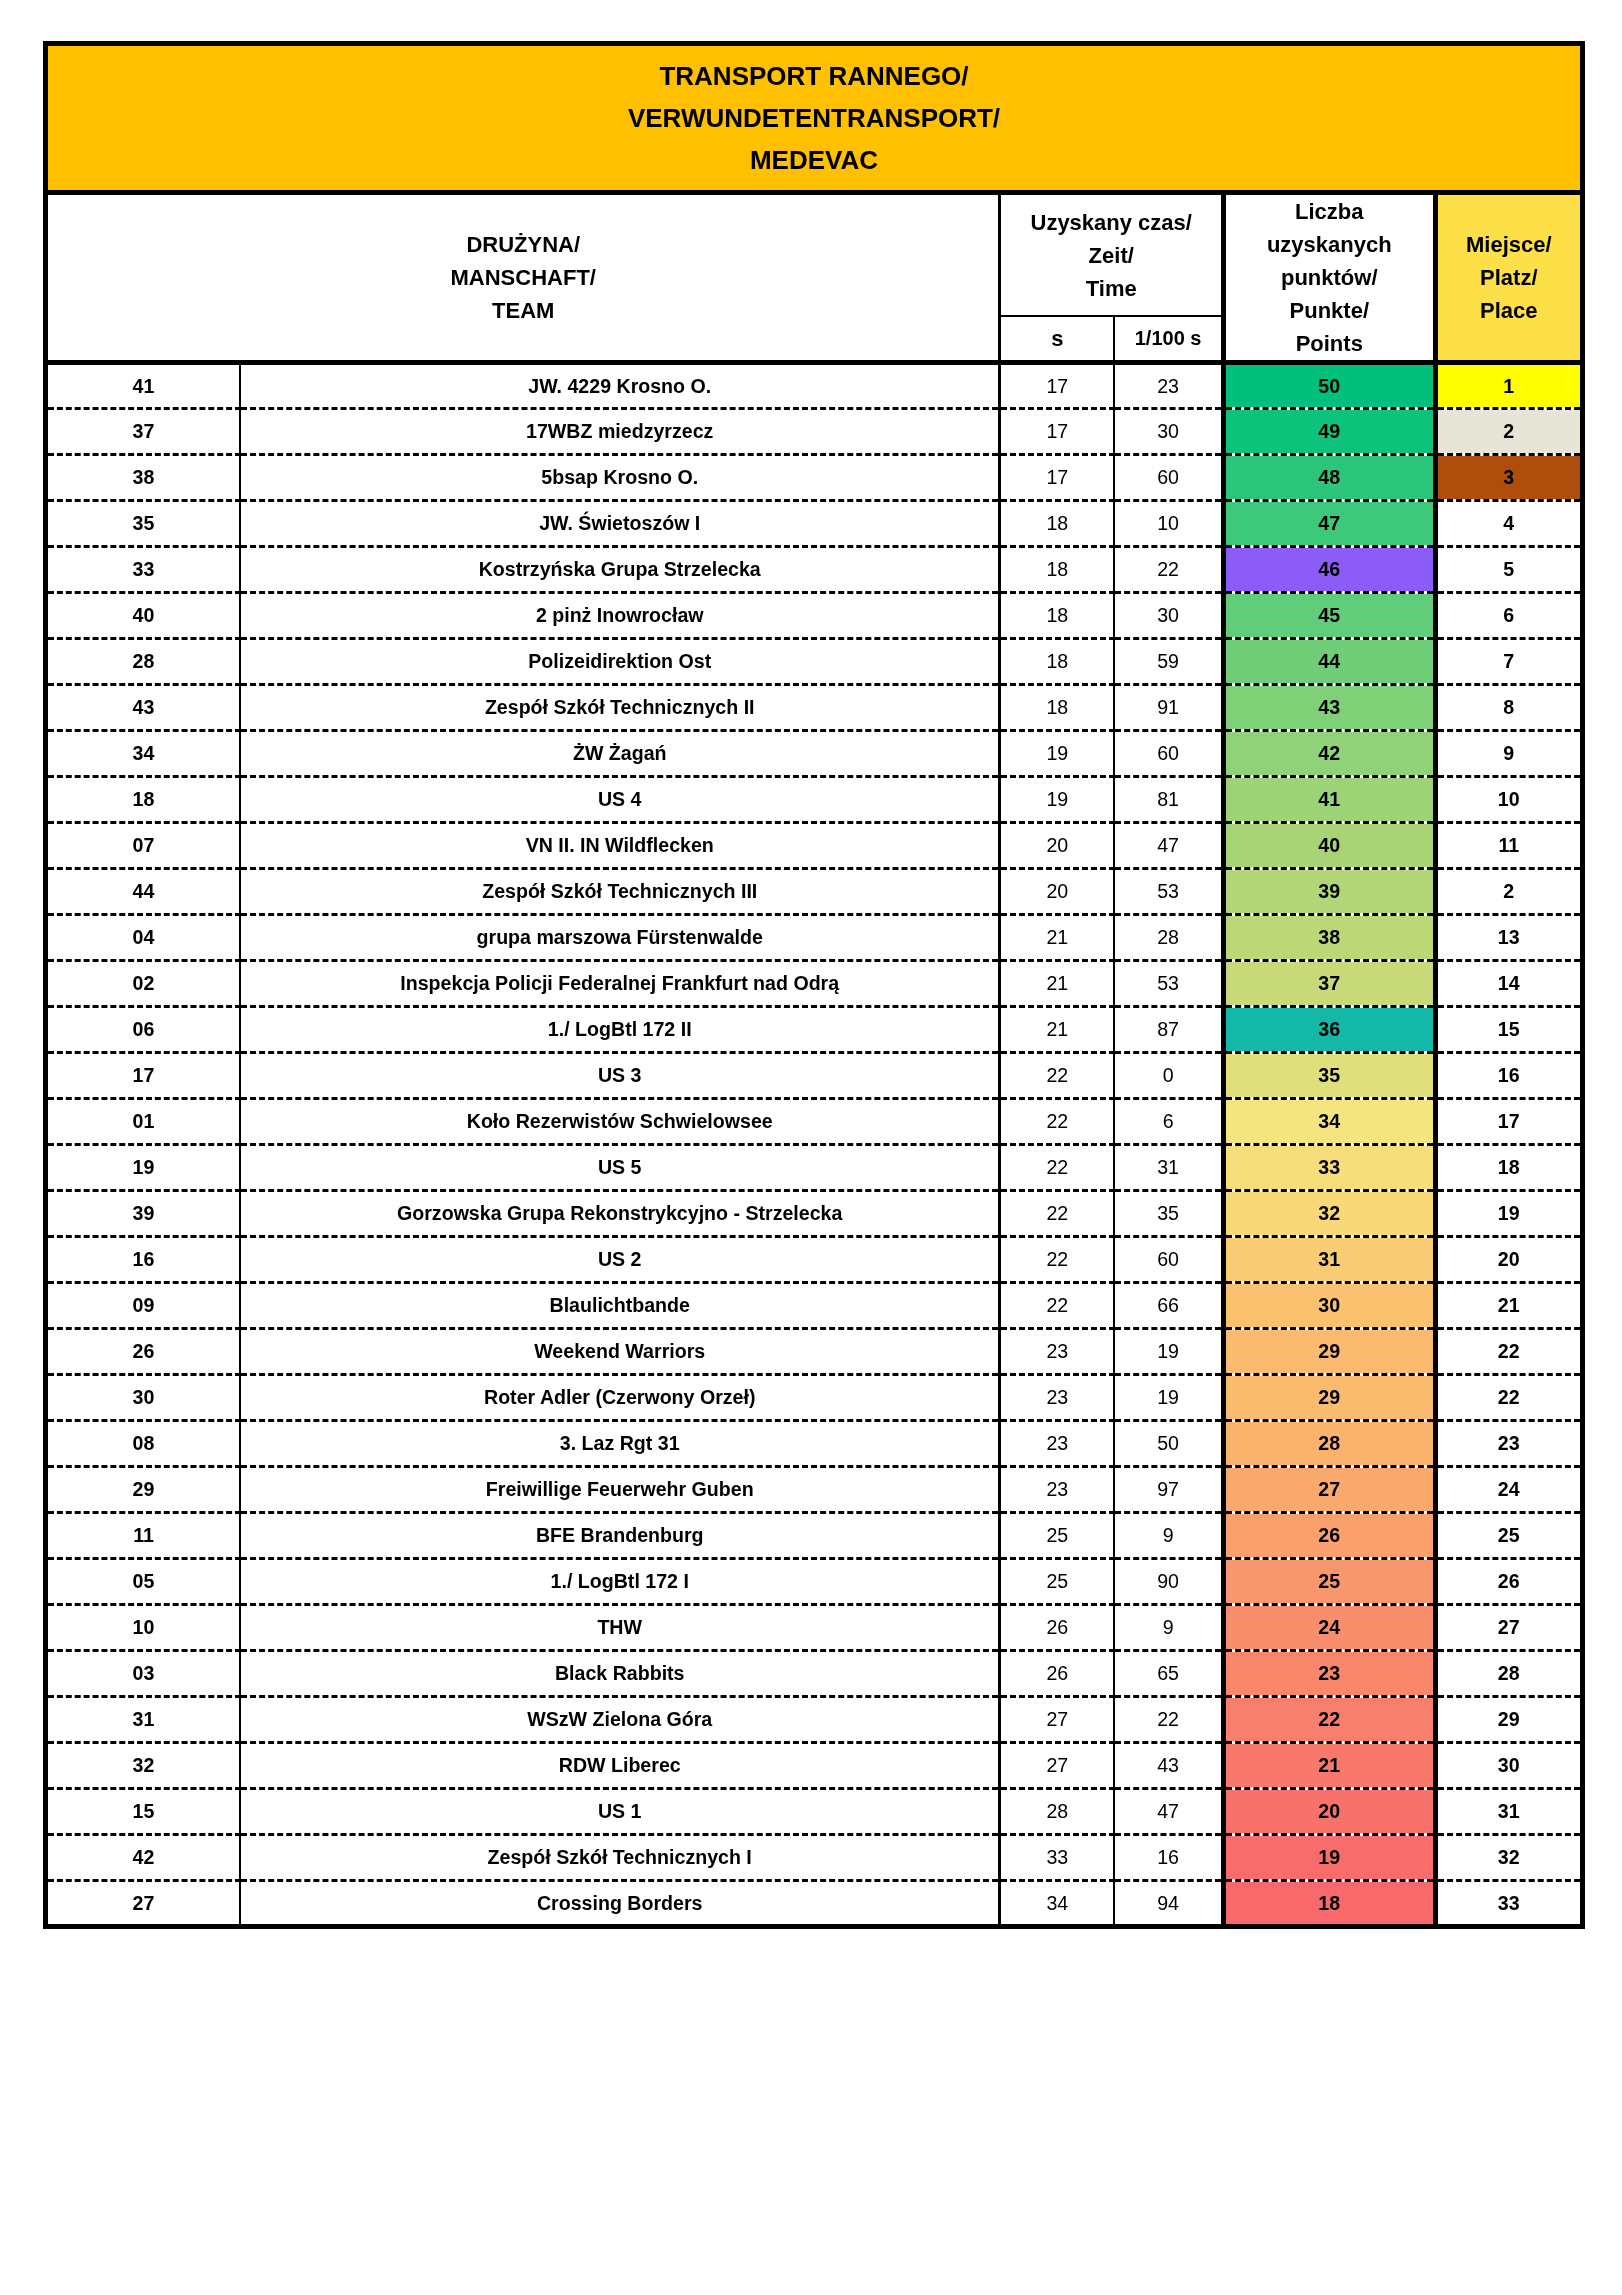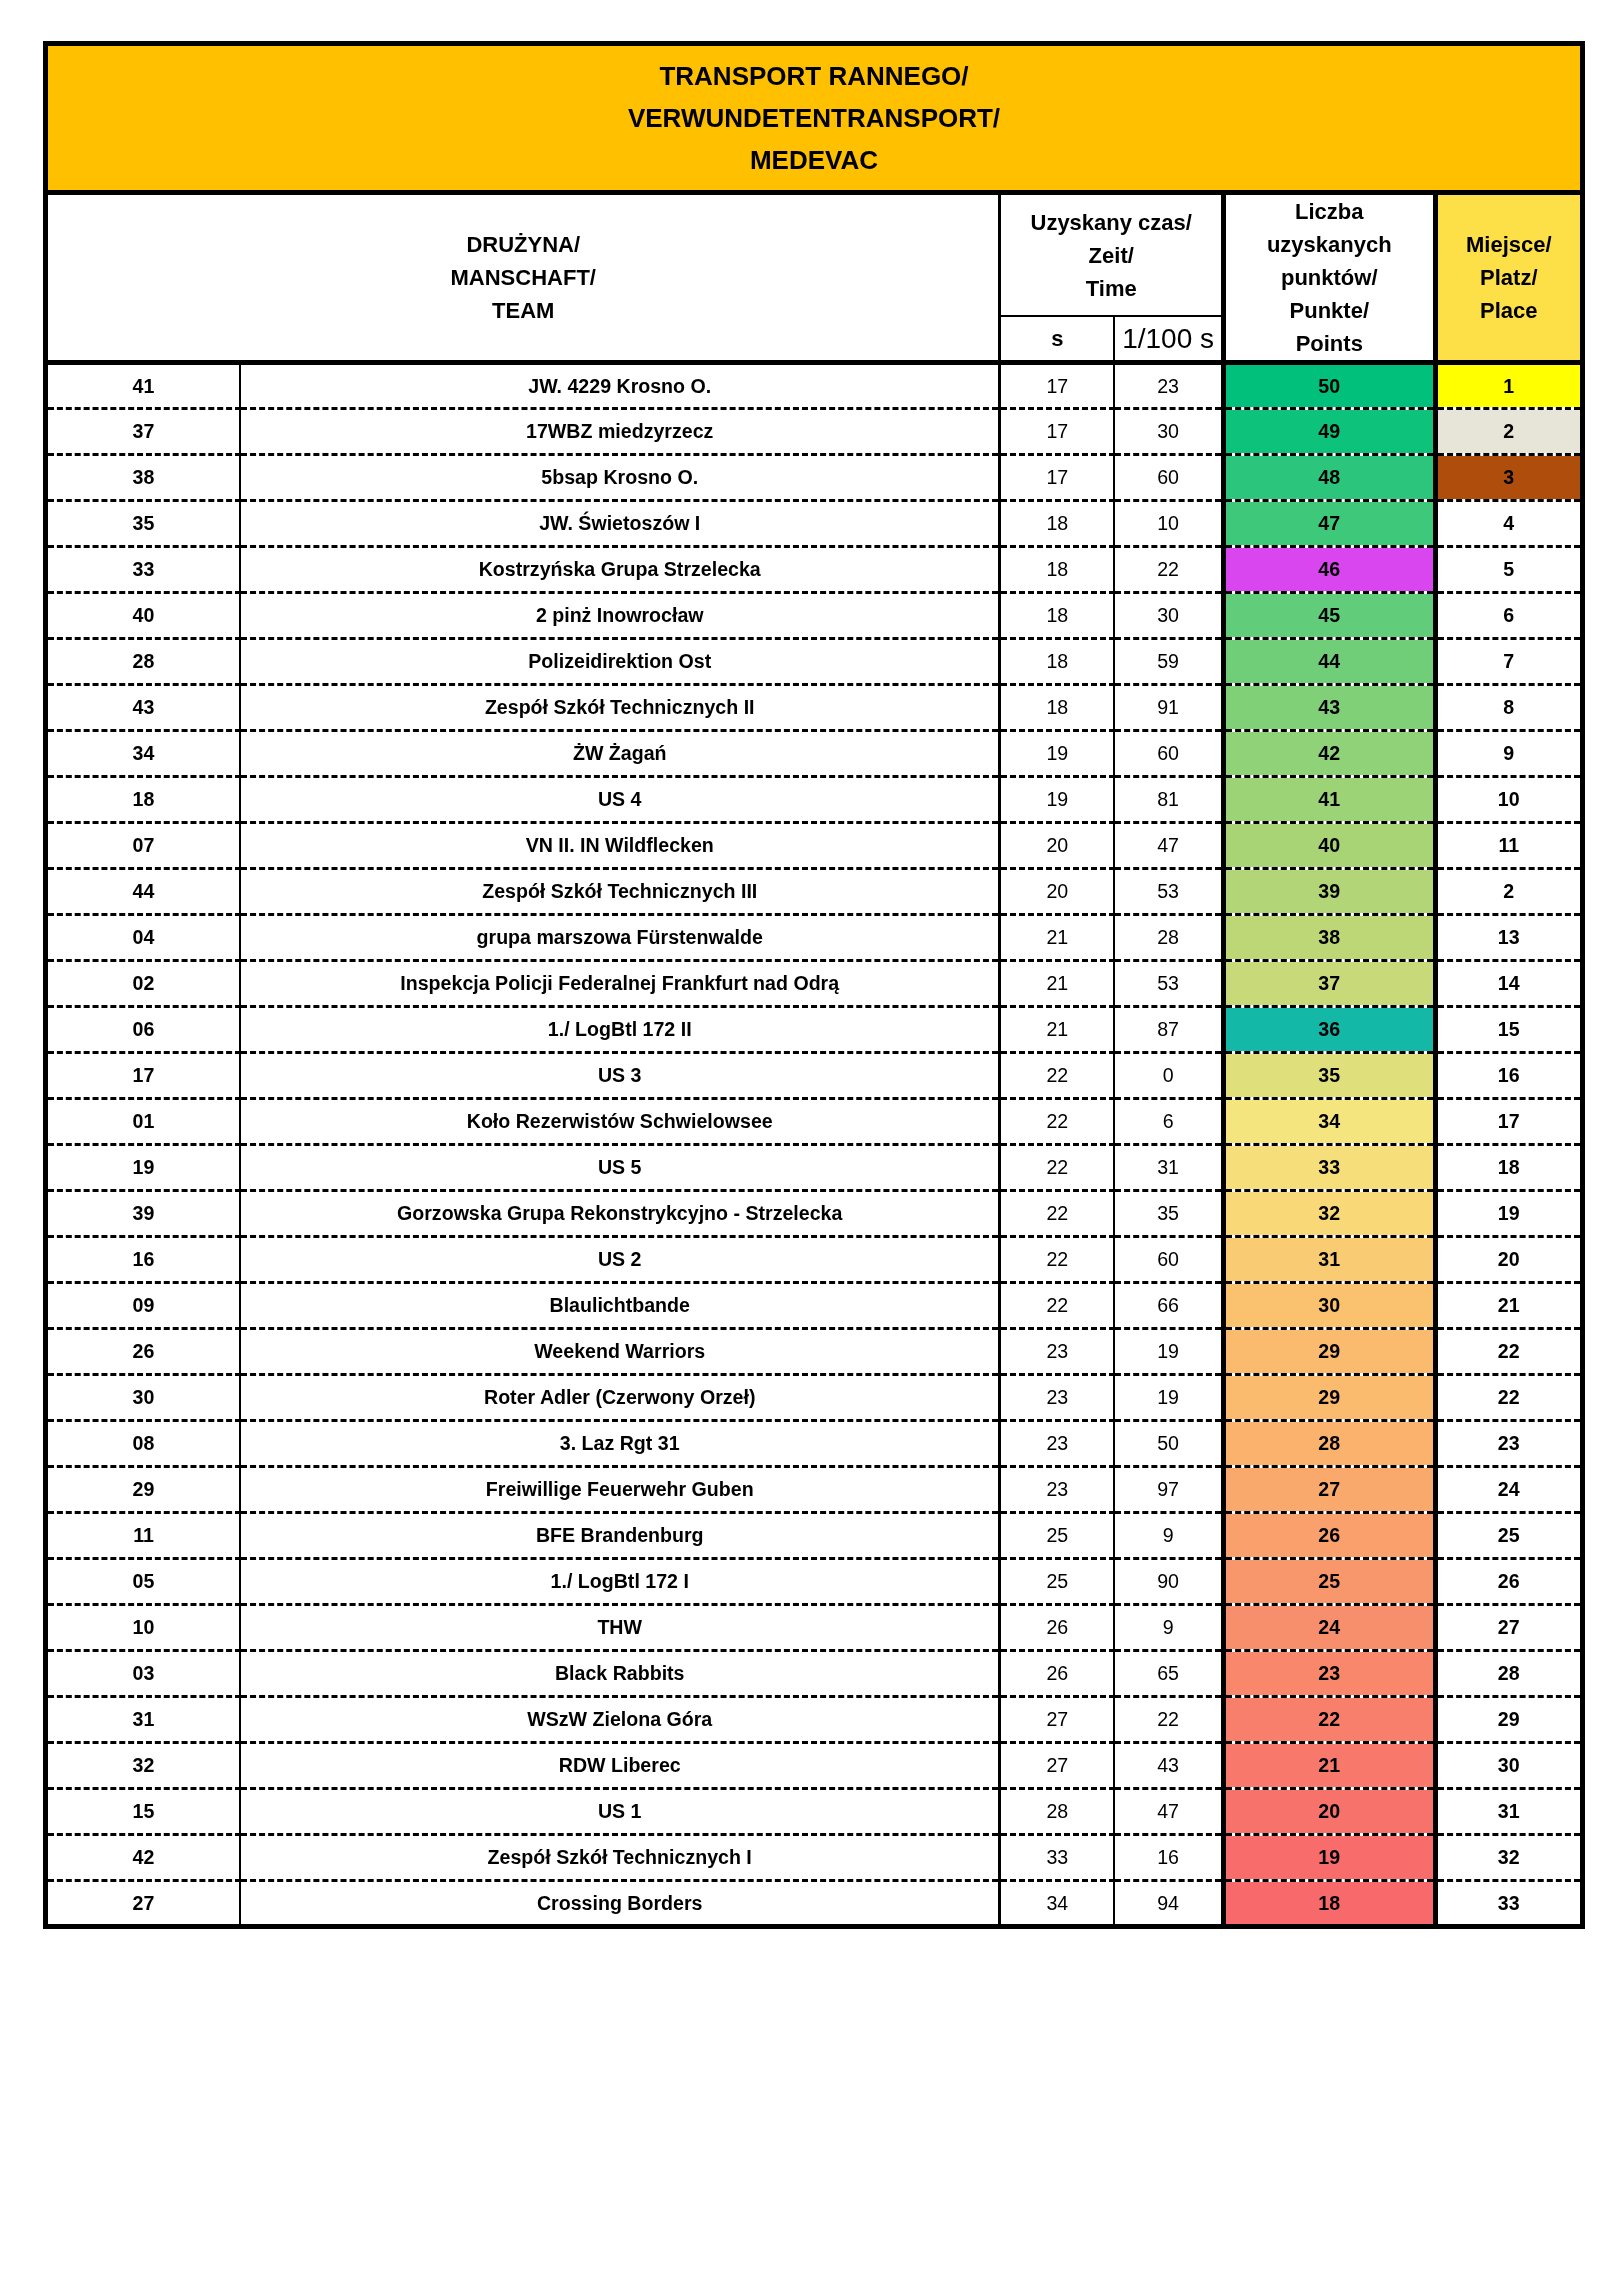--- a/index.html
+++ b/index.html
@@ -60,21 +60,21 @@
   }
   .row-h1 th { height: 113px; }
   .row-h2 th { height: 40px; }
   .h-team   { border-right: 3.3px solid #000; border-bottom: 5.9px solid #000; }
   .h-time   { border-right: 5.9px solid #000; border-bottom: 2.6px solid #000; }
   .h-points { border-right: 5.9px solid #000; border-bottom: 5.9px solid #000; }
   .h-place  { border-bottom: 5.9px solid #000; }
   .h-s      { border-right: 2.6px solid #000; border-bottom: 5.9px solid #000;
               font-weight: bold; font-size: 22px; }
   .h-hs     { border-right: 5.9px solid #000; border-bottom: 5.9px solid #000;
-              font-weight: normal; font-size: 28px; }
+              font-weight: bold; font-size: 20px; }
 
   
   tbody tr { height: 46px; }
   tbody td { font-size: 19.6px; background: #fff; }
   tbody tr + tr td { border-top: 3.9px dashed #000; }
   .c-num   { border-right: 2.6px solid #000; font-weight: bold; }
   .c-name  { border-right: 3.3px solid #000; font-weight: bold; }
   .c-s     { border-right: 2.6px solid #000; font-weight: normal; }
   .c-hs    { border-right: 5.9px solid #000; font-weight: normal; }
   .c-pts   { border-right: 5.9px solid #000; font-weight: bold; }
@@ -155,21 +155,21 @@
           <td class="c-hs">10</td>
           <td class="c-pts" style="background-color: rgb(62, 200, 122);">47</td>
           <td class="c-place">4</td>
         </tr>
 
         <tr>
           <td class="c-num">33</td>
           <td class="c-name">Kostrzyńska Grupa Strzelecka</td>
           <td class="c-s">18</td>
           <td class="c-hs">22</td>
-          <td class="c-pts" style="background-color: #d946ef;">46</td>
+          <td class="c-pts" style="background-color: #8b5cf6;">46</td>
           <td class="c-place">5</td>
         </tr>
 
         <tr>
           <td class="c-num">40</td>
           <td class="c-name">2 pinż Inowrocław</td>
           <td class="c-s">18</td>
           <td class="c-hs">30</td>
           <td class="c-pts" style="background-color: rgb(97, 204, 121);">45</td>
           <td class="c-place">6</td>

